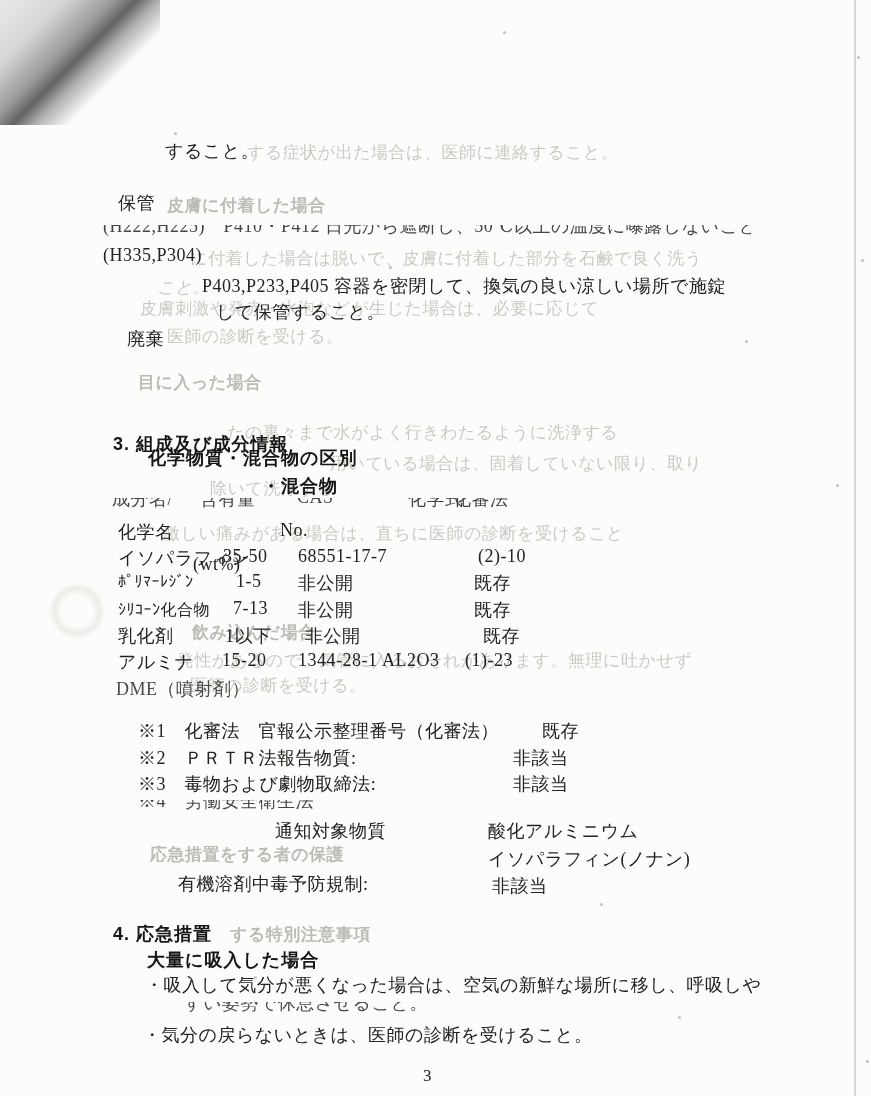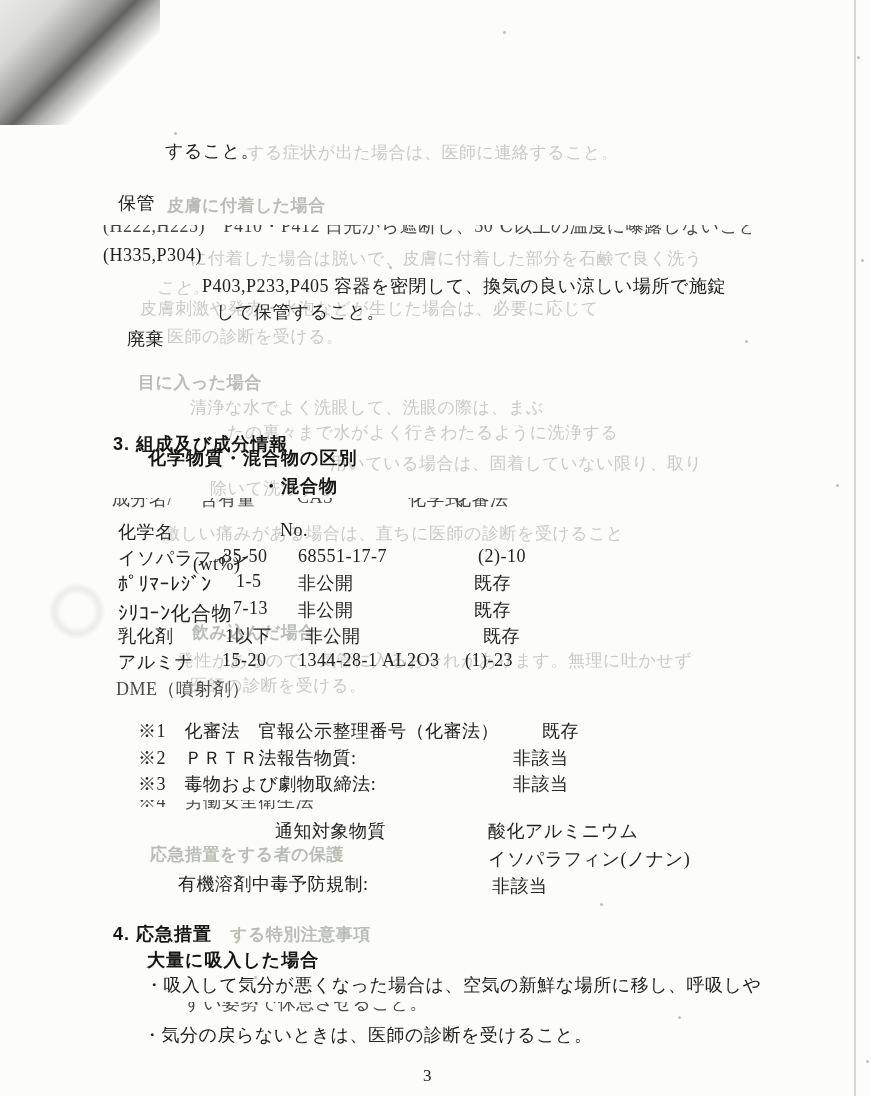--- a/index.html
+++ b/index.html
@@ -13,21 +13,21 @@
     color: #1f1f1f;
   }
   
   .t {
     position: absolute;
     white-space: pre;
     font-size: 18px;
     letter-spacing: 0.5px;
     color: #222220;
   }
-  .small { font-size: 20px; }
+  .small { font-size: 16px; }
   
   .b {
     font-family: "Liberation Sans", "DejaVu Sans", sans-serif;
     font-weight: 700;
     letter-spacing: 1px;
     color: #161614;
   }
   
   .ghost {
     position: absolute;
@@ -110,21 +110,20 @@
   <div class="sp" style="left:678px; top:1016px;"></div>
   <div class="sp" style="left:866px; top:1060px;"></div>
 
   <span class="ghost" style="left:247px; top:141px;">する症状が出た場合は、医師に連絡すること。</span>
   <span class="ghost gb" style="left:167px; top:194px;">皮膚に付着した場合</span>
   <span class="ghost" style="left:190px; top:247px;">に付着した場合は脱いで、皮膚に付着した部分を石鹸で良く洗う</span>
   <span class="ghost" style="left:157px; top:276px;font-style:italic;">こと。</span>
   <span class="ghost" style="left:140px; top:297px;">皮膚刺激や発赤・水泡などが生じた場合は、必要に応じて</span>
   <span class="ghost" style="left:167px; top:325px;">医師の診断を受ける。</span>
   <span class="ghost gb" style="left:138px; top:371px;">目に入った場合</span>
-  <span class="ghost" style="left:190px; top:396px;">清浄な水でよく洗眼して、洗眼の際は、まぶ</span>
   <span class="ghost" style="left:227px; top:421px;">たの裏々まで水がよく行きわたるように洗浄する</span>
   <span class="ghost" style="left:330px; top:452px;">用いている場合は、固着していない限り、取り</span>
   <span class="ghost" style="left:210px; top:477px;">除いて洗浄する</span>
   <span class="ghost" style="left:163px; top:522px;">激しい痛みがある場合は、直ちに医師の診断を受けること</span>
   <span class="ghost gb" style="left:192px; top:621px;">飲み込んだ場合</span>
   <span class="ghost" style="left:177px; top:649px;">発性があるので、気管に入るおそれがあります。無理に吐かせず</span>
   <span class="ghost" style="left:190px; top:674px;">医師の診断を受ける。</span>
   <span class="ghost gb" style="left:150px; top:843px;">応急措置をする者の保護</span>
   <span class="ghost gb" style="left:230px; top:923px;">する特別注意事項</span>
 

